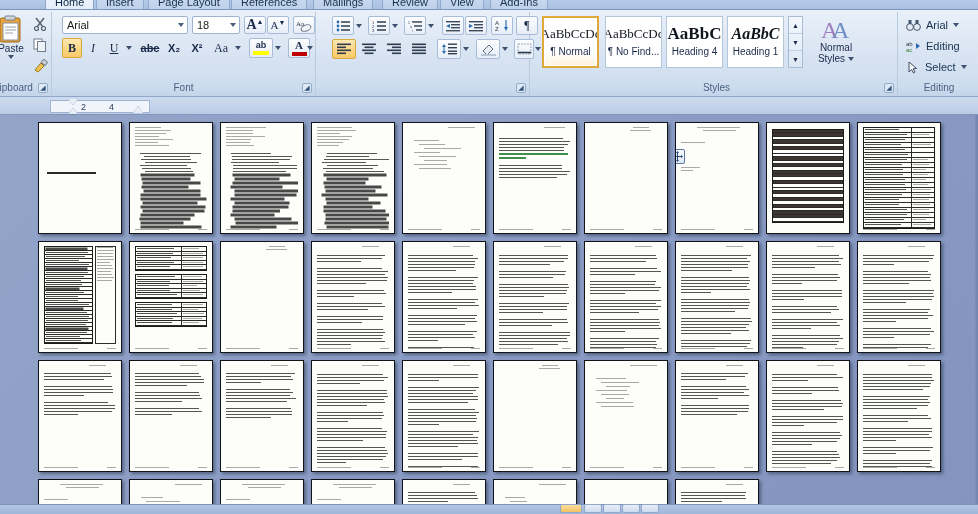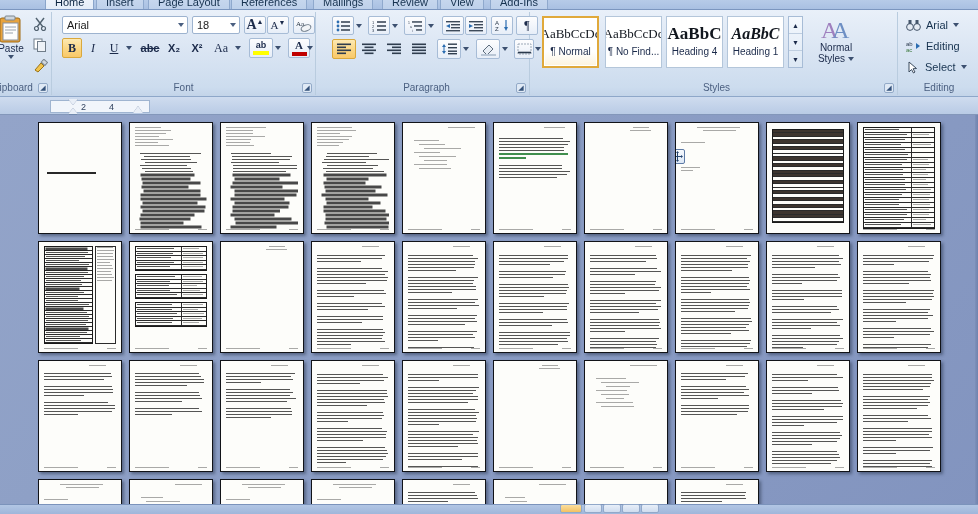--- a/index.html
+++ b/index.html
@@ -497,21 +497,20 @@
         <div class="ctl boxed" style="left:190px; top:27px; width:20px; height:20px">
           <svg width="15" height="12" viewBox="0 0 15 12">
             <rect x="1" y="1" width="13" height="10" fill="none" stroke="#9aa7b5" stroke-dasharray="2 1"></rect>
             <line x1="1" y1="9.5" x2="14" y2="9.5" stroke="#2b3a4d" stroke-width="1.6"></line>
           </svg>
         </div>
         <div class="ctl" style="left:209px; top:27px; width:10px; height:20px">
             <span class="mini-arrow"></span>
           </div>
       </div>
-      <div class="group-label">Paragraph</div>
       <div class="dlg-launcher">◢</div>
     </div>
 
     <div class="group" style="left:536px; width:362px">
       <div class="group-body">
         <div class="style-tile sel" style="left:6px">
           <span class="style-sample" style="font-size:13px">AaBbCcDc</span>
           <span class="style-name">¶ Normal</span>
         </div>
         <div class="style-tile" style="left:69px">

